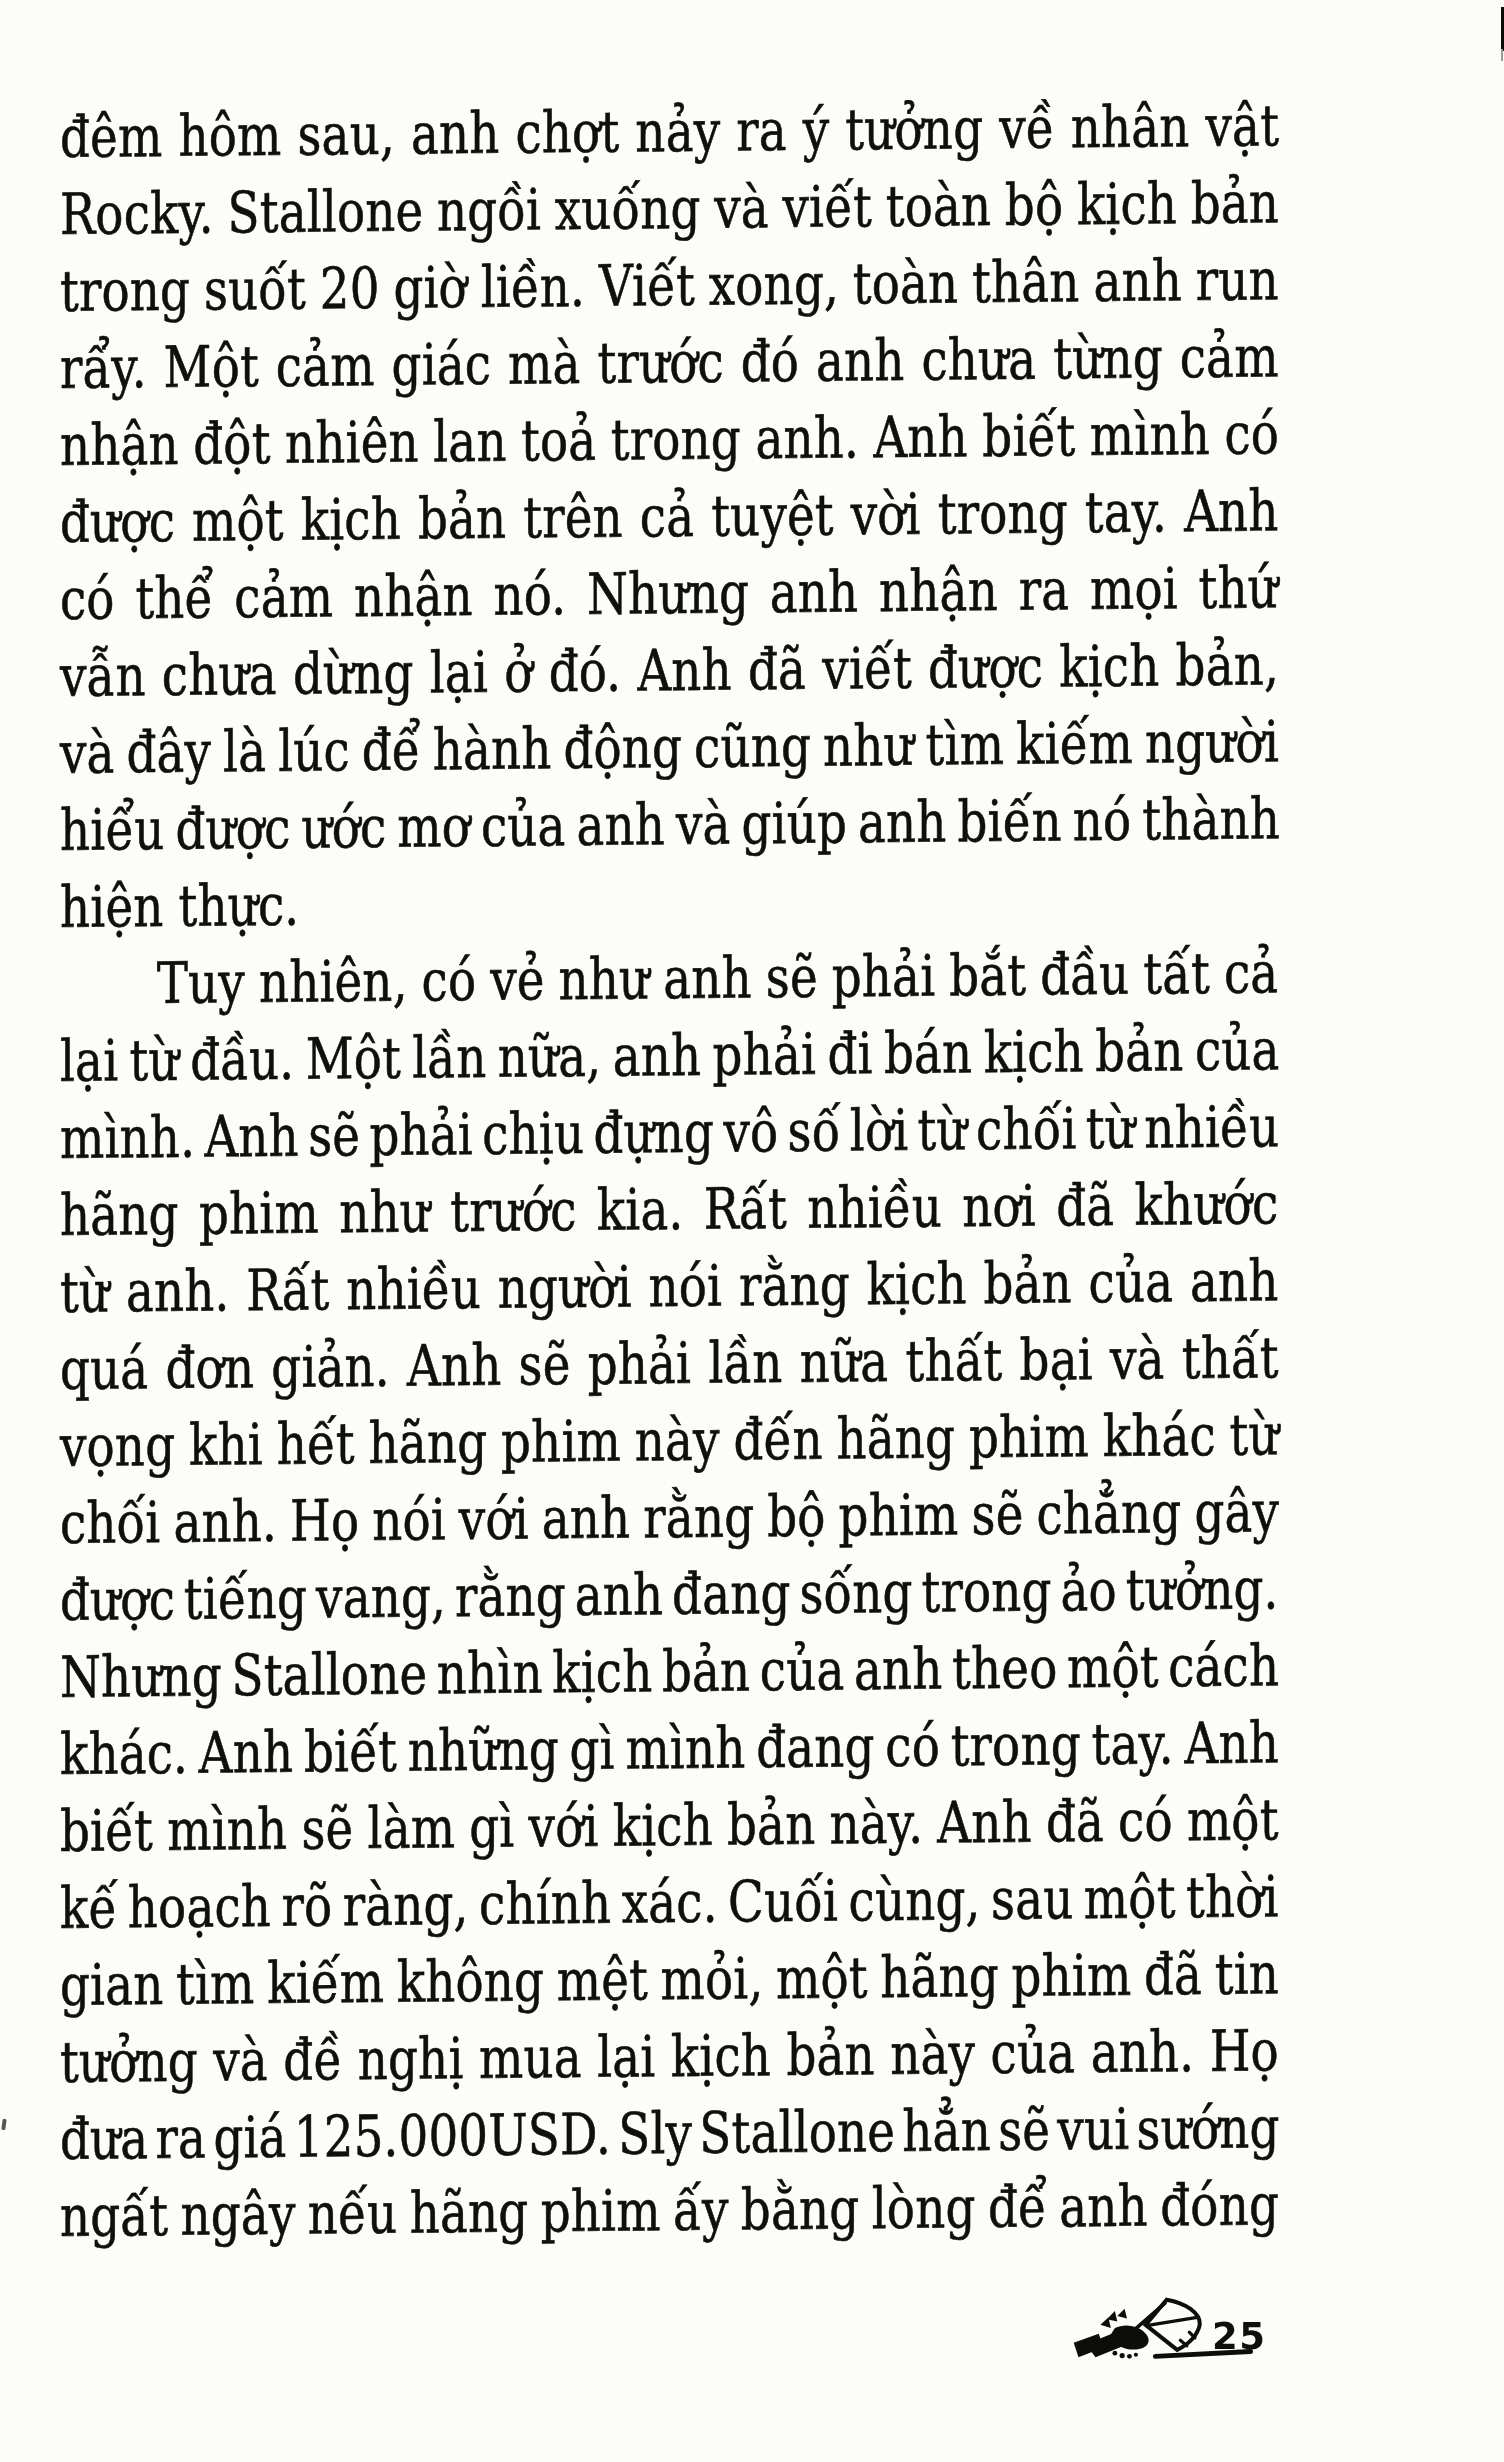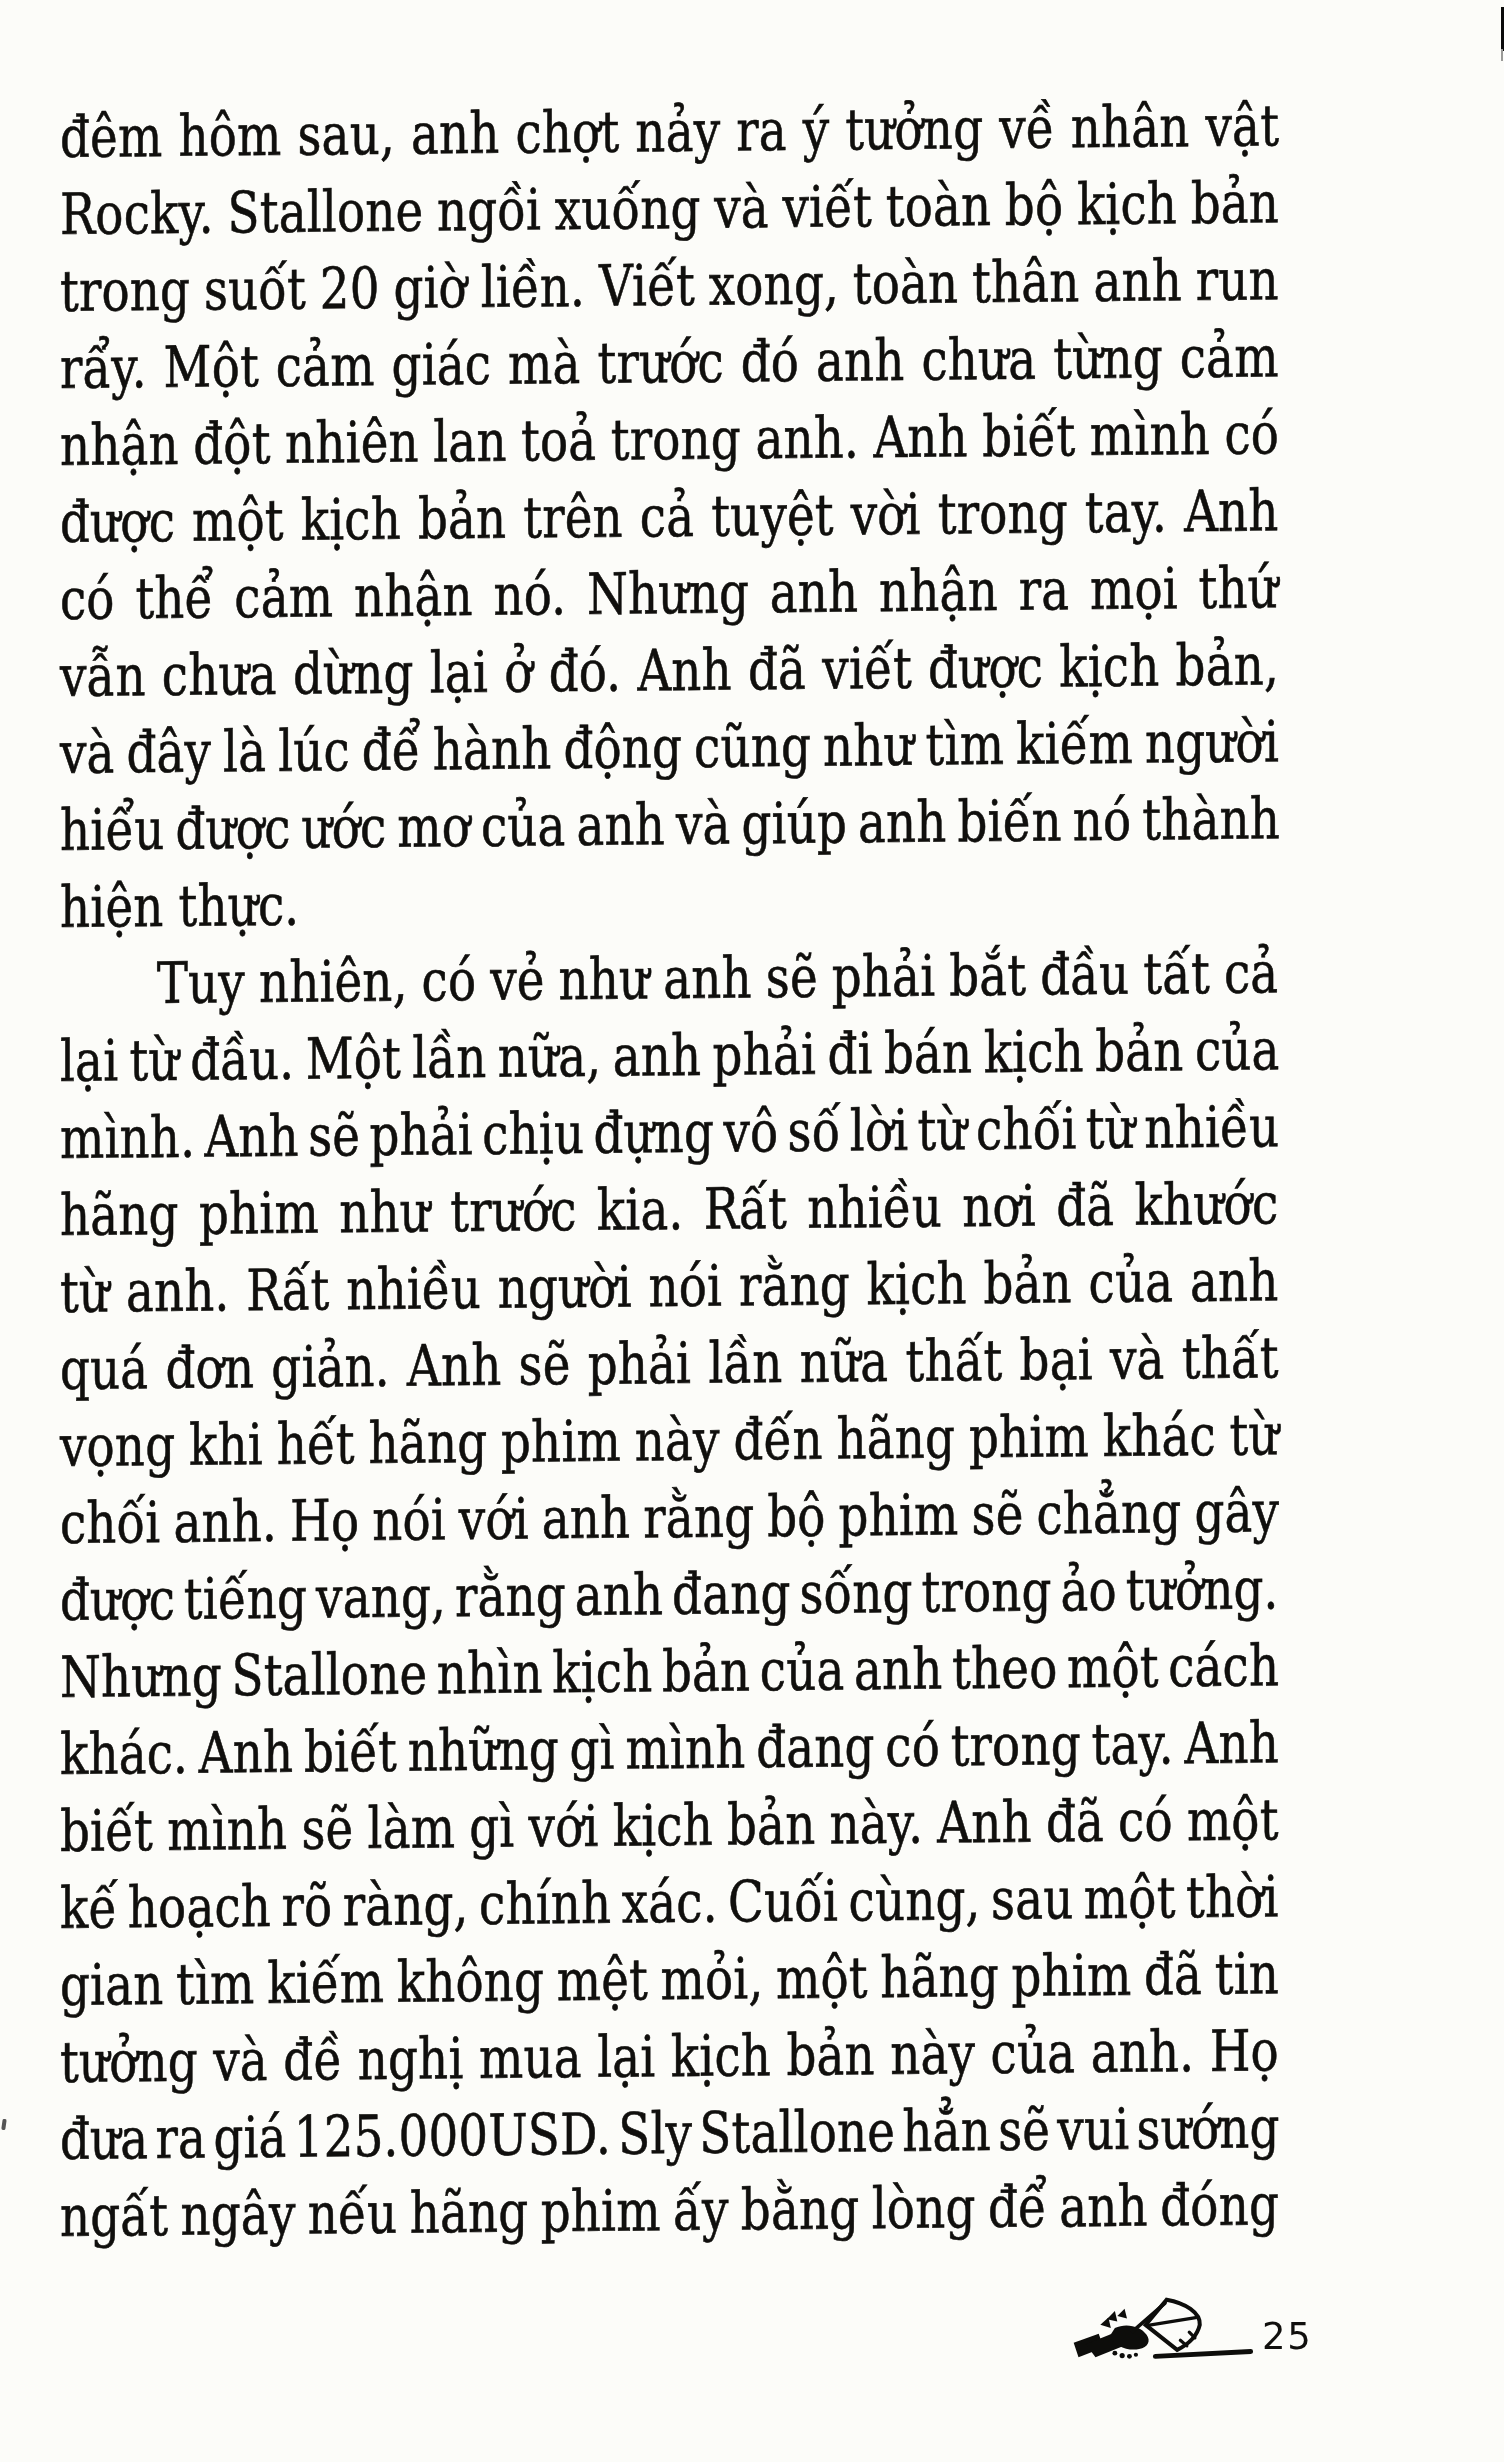--- a/index.html
+++ b/index.html
@@ -42,27 +42,27 @@
   
   .footer-ornament {
     position: absolute;
     left: 1068px;
     top: 2294px;
     width: 194px;
     height: 73px;
   }
   .page-number {
     position: absolute;
-    left: 1262px;
+    left: 1212px;
     top: 2318px;
     width: 65px;
     font-family: "DejaVu Sans", "Liberation Sans", sans-serif;
     font-size: 37px;
     line-height: 38px;
-    font-weight: normal;
+    font-weight: bold;
     color: var(--ink, #111);
     letter-spacing: 1.6px;
   }
   
   .edge-mark-right {
     position: absolute;
     left: 1501px;
     top: 6.5px;
     width: 3.2px;
     height: 44px;

